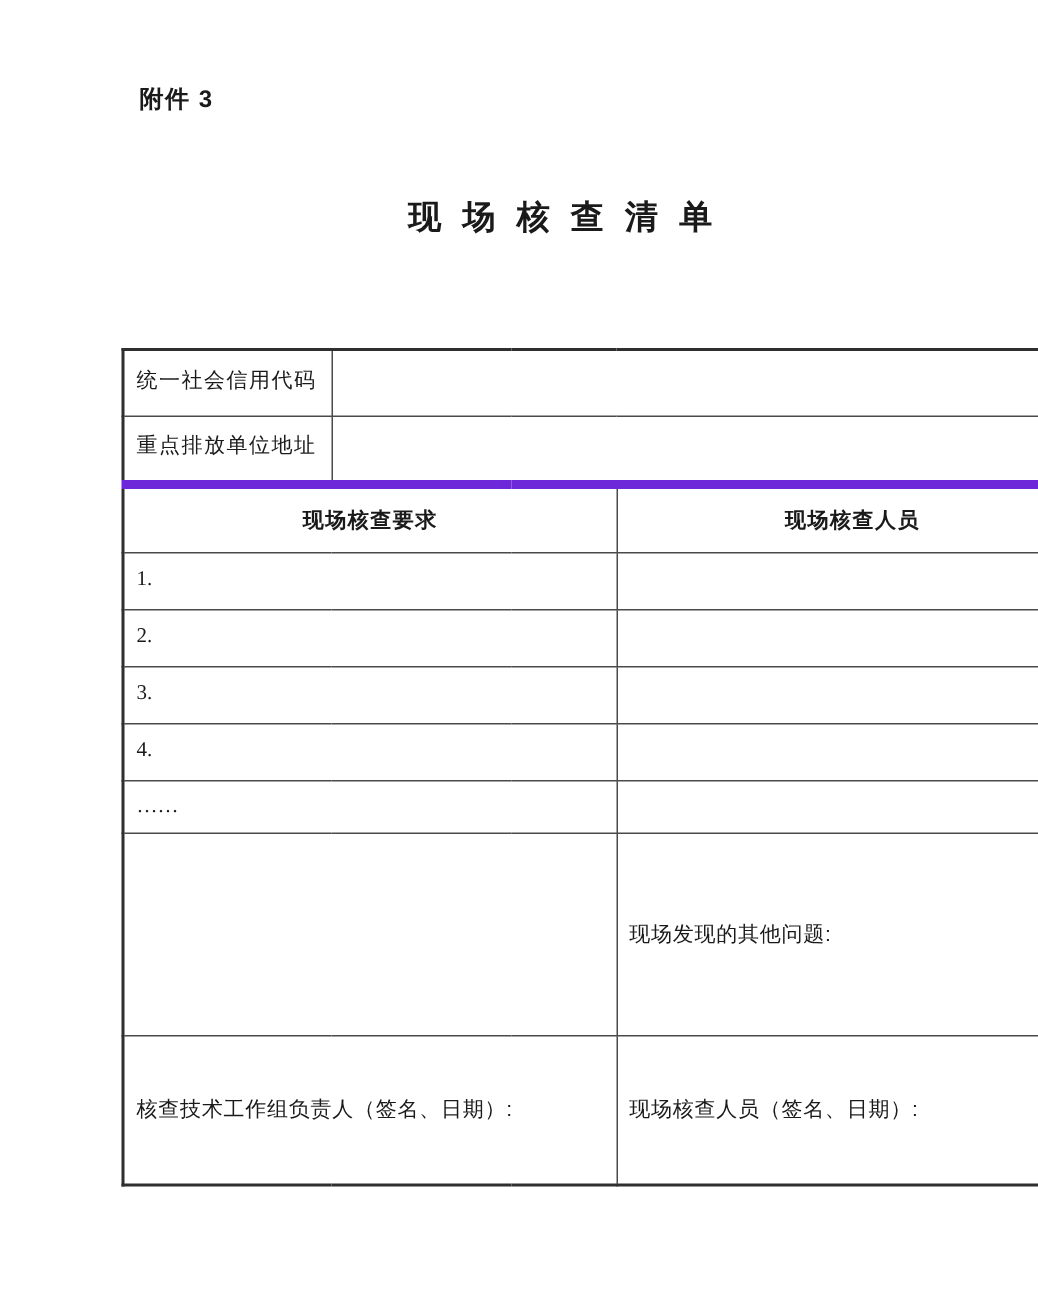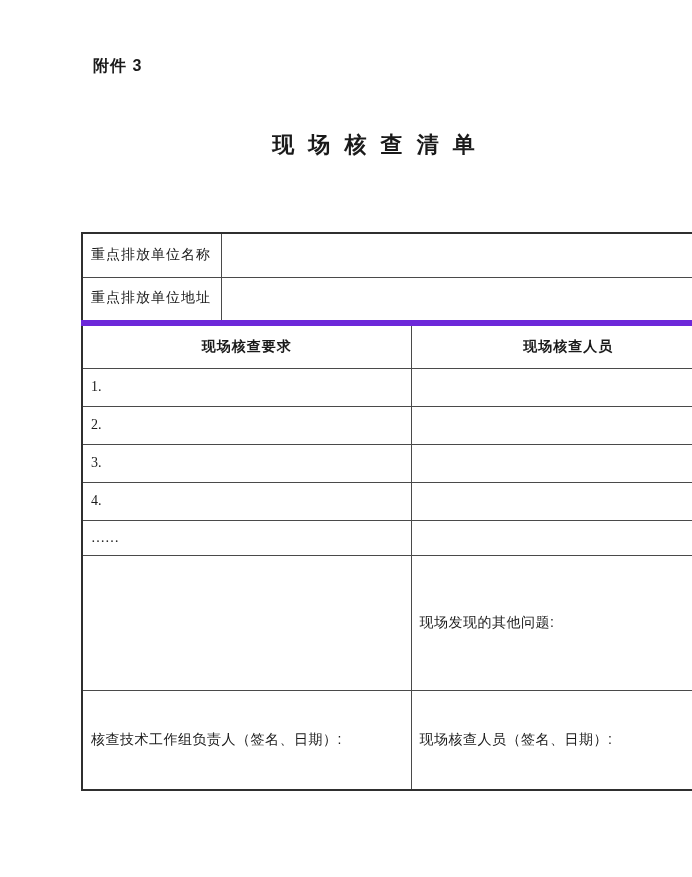--- a/index.html
+++ b/index.html
@@ -109,21 +109,21 @@
   <colgroup>
     <col style="width:139px">
     <col style="width:120px">
     <col style="width:70px">
     <col style="width:155px">
     <col style="width:160px">
   </colgroup>
 
   <tbody>
       <tr class="r-info-1">
-    <td class="lbl">重点排放单位名称</td>
+    <td class="lbl">统一社会信用代码</td>
     <td colspan="4"></td>
   </tr>
 
   <tr class="r-info-2">
     <td class="lbl">重点排放单位地址</td>
     <td colspan="4"></td>
   </tr>
 
 
 

